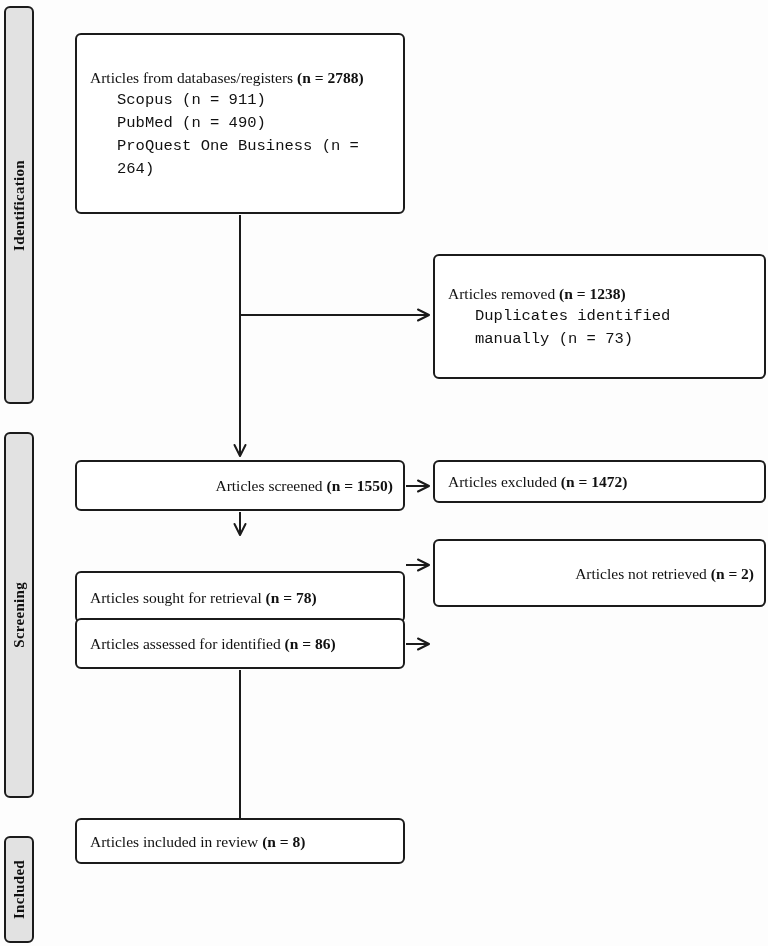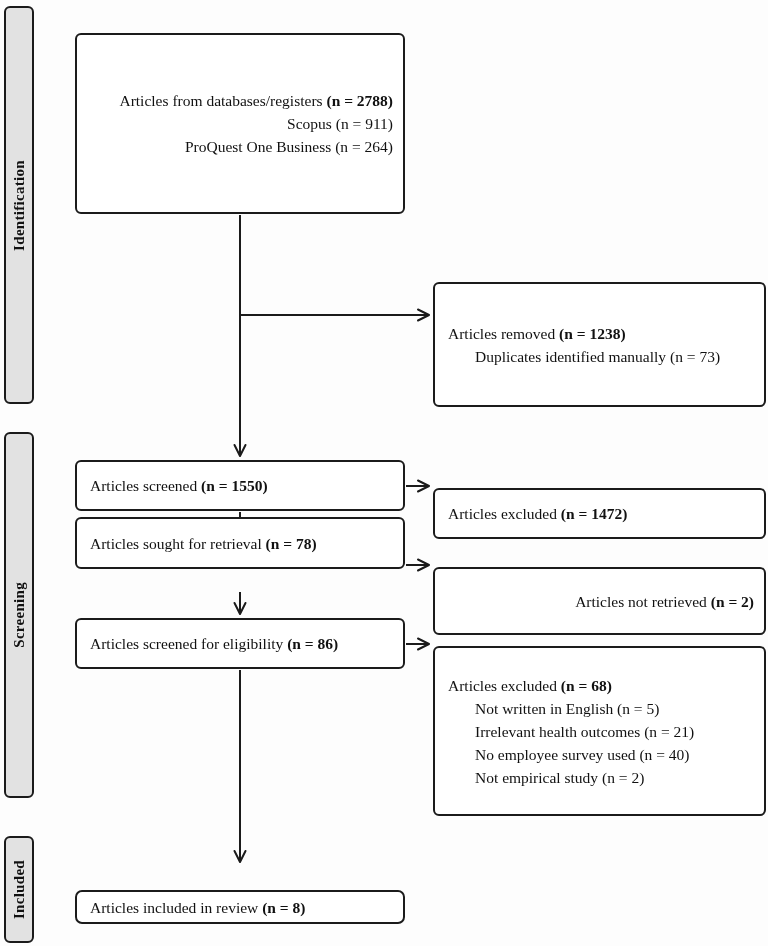--- a/index.html
+++ b/index.html
@@ -50,34 +50,34 @@
     border-radius: 6px;
     box-sizing: border-box;
     display: flex;
     flex-direction: column;
     justify-content: center;
     padding: 6px 10px 6px 13px;
     font-size: 15.5px;
     line-height: 23px;
   }
   .box .n { font-weight: bold; }
-  .box .sub { padding-left: 27px; }
+  .box .sub { padding-left: 27px; font-family: Liberation Mono, monospace; }
 
   .col-left  { left: 75px;  width: 330px; }
-  .col-right { left: 433px; width: 333px; margin-top: 28px; }
+  .col-right { left: 433px; width: 333px; }
 
-  #box-databases            { top: 33px;  height: 181px; align-items: flex-end; }
+  #box-databases            { top: 33px;  height: 181px; }
   #box-removed              { top: 254px; height: 125px; }
-  #box-screened             { top: 460px; height: 51px; }
-  #box-excluded-screening   { top: 460px; height: 51px; }
-  #box-sought               { top: 517px; height: 52px; }
+  #box-screened             { top: 460px; height: 51px; text-align: right; }
+  #box-excluded-screening   { top: 460px; height: 43px; }
+  #box-sought               { top: 571px; height: 52px; }
   #box-not-retrieved        { top: 539px; height: 68px; text-align: right; }
   #box-assessed             { top: 618px; height: 51px; }
   #box-excluded-eligibility { top: 618px; height: 170px; }
-  #box-included             { top: 890px; height: 34px; border-radius: 7px; }
+  #box-included             { top: 818px; height: 46px; }
 
   
   #arrows {
     position: absolute;
     top: 0; left: 0;
     width: 768px;
     height: 946px;
     pointer-events: none;
   }
   #arrows path.flow {
@@ -115,38 +115,39 @@
     <path class="flow" d="M406,486 L429,486" marker-end="url(#vhead)"></path>
     <path class="flow" d="M406,565 L429,565" marker-end="url(#vhead)"></path>
     <path class="flow" d="M406,644 L429,644" marker-end="url(#vhead)"></path>
   </svg>
 
   <div class="box col-left" id="box-databases">
     <div>
       <span>Articles from databases/registers </span><span class="n">(n = 2788)</span>
     </div>
     <div class="sub">Scopus (n = 911)</div>
+    <div class="sub">PubMed (n = 490)</div>
     <div class="sub">ProQuest One Business (n = 264)</div>
   </div>
 
   <div class="box col-left" id="box-screened">
     <div>
       <span>Articles screened </span><span class="n">(n = 1550)</span>
     </div>
   </div>
 
   <div class="box col-left" id="box-sought">
     <div>
       <span>Articles sought for retrieval </span><span class="n">(n = 78)</span>
     </div>
   </div>
 
   <div class="box col-left" id="box-assessed">
     <div>
-      <span>Articles screened for eligibility </span><span class="n">(n = 86)</span>
+      <span>Articles assessed for identified </span><span class="n">(n = 86)</span>
     </div>
   </div>
 
   <div class="box col-left" id="box-included">
     <div>
       <span>Articles included in review </span><span class="n">(n = 8)</span>
     </div>
   </div>
 
   <div class="box col-right" id="box-removed">
@@ -161,23 +162,14 @@
       <span>Articles excluded </span><span class="n">(n = 1472)</span>
     </div>
   </div>
 
   <div class="box col-right" id="box-not-retrieved">
     <div>
       <span>Articles not retrieved </span><span class="n">(n = 2)</span>
     </div>
   </div>
 
-  <div class="box col-right" id="box-excluded-eligibility">
-    <div>
-      <span>Articles excluded </span><span class="n">(n = 68)</span>
-    </div>
-    <div class="sub">Not written in English (n = 5)</div>
-    <div class="sub">Irrelevant health outcomes (n = 21)</div>
-    <div class="sub">No employee survey used (n = 40)</div>
-    <div class="sub">Not empirical study (n = 2)</div>
-  </div>
 
 </div>
 
 </body></html>

